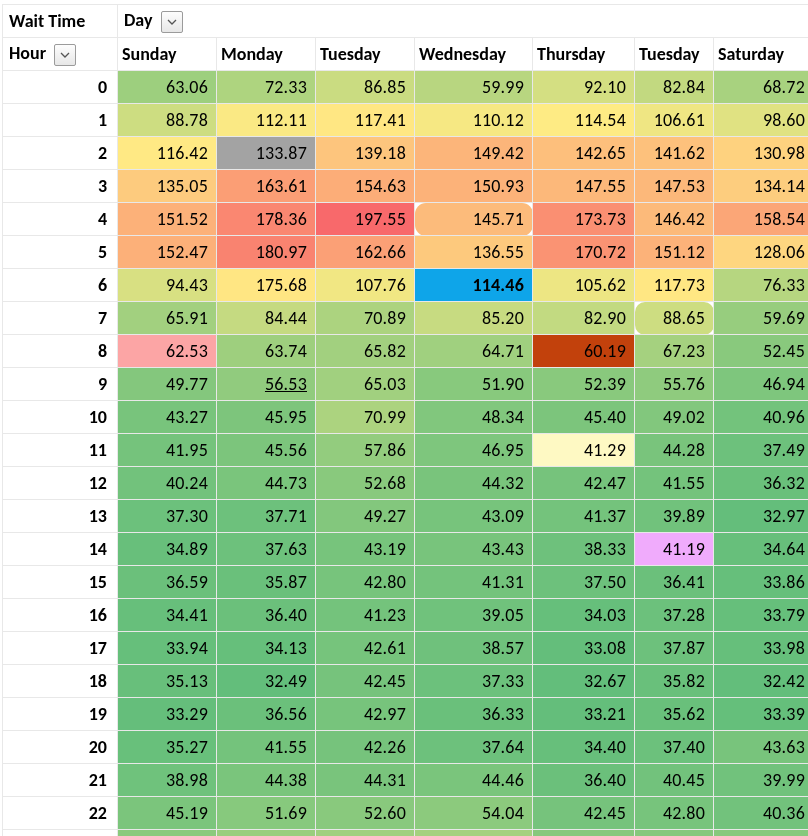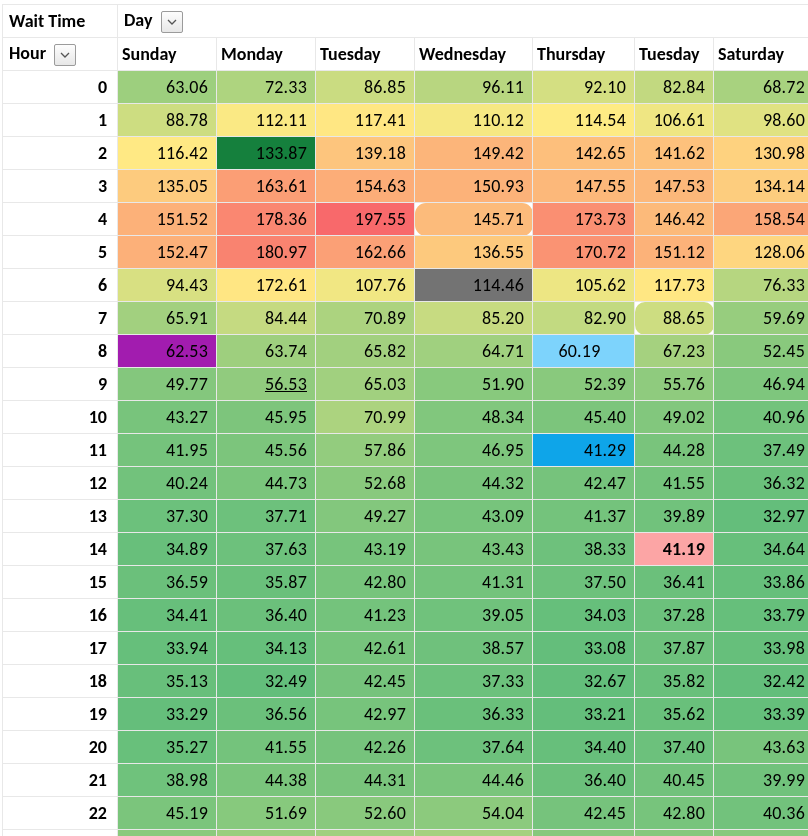--- a/index.html
+++ b/index.html
@@ -115,39 +115,39 @@
       <th class="hdr center"><span>Tuesday</span></th>
       <th class="hdr center"><span>Saturday</span></th>
     </tr>
   </thead>
   <tbody id="heatmap-body">
   <tr>
           <td class="row-label">0</td>
           <td class="val" style="background: rgb(157, 207, 126);">63.06</td>
           <td class="val" style="background: rgb(174, 212, 127);">72.33</td>
           <td class="val" style="background: rgb(202, 220, 129);">86.85</td>
-          <td class="val" style="background: rgb(184, 214, 128);">96.11</td>
+          <td class="val" style="background: rgb(184, 214, 128);">59.99</td>
           <td class="val" style="background: rgb(212, 223, 130);">92.10</td>
           <td class="val" style="background: rgb(194, 217, 128);">82.84</td>
           <td class="val" style="background: rgb(168, 210, 127);">68.72</td>
         </tr>
         <tr>
           <td class="row-label">1</td>
           <td class="val" style="background: rgb(205, 221, 129);">88.78</td>
           <td class="val" style="background: rgb(250, 233, 132);">112.11</td>
           <td class="val" style="background: rgb(255, 231, 131);">117.41</td>
           <td class="val" style="background: rgb(246, 232, 131);">110.12</td>
           <td class="val" style="background: rgb(254, 235, 132);">114.54</td>
           <td class="val" style="background: rgb(239, 230, 131);">106.61</td>
           <td class="val" style="background: rgb(224, 226, 130);">98.60</td>
         </tr>
         <tr>
           <td class="row-label">2</td>
           <td class="val" style="background: rgb(255, 233, 132);">116.42</td>
-          <td class="val" style="background: #15803d; padding-left: 33px;">133.87</td>
+          <td class="val" style="background: #a3a3a3; padding-left: 33px;">133.87</td>
           <td class="val" style="background: rgb(253, 197, 125);">139.18</td>
           <td class="val" style="background: rgb(252, 181, 122);">149.42</td>
           <td class="val" style="background: rgb(253, 191, 124);">142.65</td>
           <td class="val" style="background: rgb(253, 193, 124);">141.62</td>
           <td class="val" style="background: rgb(254, 210, 127);">130.98</td>
         </tr>
         <tr>
           <td class="row-label">3</td>
           <td class="val" style="background: rgb(253, 203, 126);">135.05</td>
           <td class="val" style="background: rgb(251, 158, 117);">163.61</td>
@@ -173,44 +173,44 @@
           <td class="val" style="background: rgb(249, 131, 112);">180.97</td>
           <td class="val" style="background: rgb(251, 160, 118);">162.66</td>
           <td class="val" style="background: rgb(253, 201, 125);">136.55</td>
           <td class="val" style="background: rgb(250, 147, 115);">170.72</td>
           <td class="val" style="background: rgb(252, 178, 121);">151.12</td>
           <td class="val" style="background: rgb(254, 214, 128);">128.06</td>
         </tr>
         <tr>
           <td class="row-label">6</td>
           <td class="val" style="background: rgb(216, 224, 130);">94.43</td>
-          <td class="val" style="background: rgb(255, 230, 131);">172.61</td>
+          <td class="val" style="background: rgb(255, 230, 131);">175.68</td>
           <td class="val" style="background: rgb(241, 231, 131);">107.76</td>
-          <td class="val" style="background: #737373;">114.46</td>
+          <td class="val" style="background: #0ea5e9; font-weight: bold;">114.46</td>
           <td class="val" style="background: rgb(237, 230, 131);">105.62</td>
           <td class="val" style="background: rgb(255, 231, 131);">117.73</td>
           <td class="val" style="background: rgb(182, 214, 128);">76.33</td>
         </tr>
         <tr>
           <td class="row-label">7</td>
           <td class="val" style="background: rgb(162, 208, 127);">65.91</td>
           <td class="val" style="background: rgb(197, 218, 129);">84.44</td>
           <td class="val" style="background: rgb(172, 211, 127);">70.89</td>
           <td class="val" style="background: rgb(199, 219, 129);">85.20</td>
           <td class="val" style="background: rgb(194, 218, 129);">82.90</td>
           <td class="val" style="background: rgb(205, 221, 129); border-radius: 10px;">88.65</td>
           <td class="val" style="background: rgb(151, 205, 126);">59.69</td>
         </tr>
         <tr>
           <td class="row-label">8</td>
-          <td class="val" style="background: #a21caf;">62.53</td>
+          <td class="val" style="background: #fca5a5;">62.53</td>
           <td class="val" style="background: rgb(158, 207, 126);">63.74</td>
           <td class="val" style="background: rgb(162, 208, 127);">65.82</td>
           <td class="val" style="background: rgb(160, 208, 127);">64.71</td>
-          <td class="val" style="background: #7dd3fc; text-align: center;">60.19</td>
+          <td class="val" style="background: #c2410c;">60.19</td>
           <td class="val" style="background: rgb(165, 209, 127);">67.23</td>
           <td class="val" style="background: rgb(137, 201, 125);">52.45</td>
         </tr>
         <tr>
           <td class="row-label">9</td>
           <td class="val" style="background: rgb(132, 199, 125);">49.77</td>
           <td class="val" style="background: rgb(145, 203, 126); text-decoration: underline;">56.53</td>
           <td class="val" style="background: rgb(161, 208, 127);">65.03</td>
           <td class="val" style="background: rgb(136, 201, 125);">51.90</td>
           <td class="val" style="background: rgb(137, 201, 125);">52.39</td>
@@ -226,21 +226,21 @@
           <td class="val" style="background: rgb(124, 197, 124);">45.40</td>
           <td class="val" style="background: rgb(130, 199, 125);">49.02</td>
           <td class="val" style="background: rgb(115, 195, 124);">40.96</td>
         </tr>
         <tr>
           <td class="row-label">11</td>
           <td class="val" style="background: rgb(117, 195, 124);">41.95</td>
           <td class="val" style="background: rgb(124, 197, 124);">45.56</td>
           <td class="val" style="background: rgb(147, 204, 126);">57.86</td>
           <td class="val" style="background: rgb(126, 198, 125);">46.95</td>
-          <td class="val" style="background: #0ea5e9; padding-left: 14px;">41.29</td>
+          <td class="val" style="background: #fef9c3; padding-left: 14px;">41.29</td>
           <td class="val" style="background: rgb(121, 196, 124);">44.28</td>
           <td class="val" style="background: rgb(109, 193, 124);">37.49</td>
         </tr>
         <tr>
           <td class="row-label">12</td>
           <td class="val" style="background: rgb(114, 194, 124);">40.24</td>
           <td class="val" style="background: rgb(122, 197, 124);">44.73</td>
           <td class="val" style="background: rgb(137, 201, 125);">52.68</td>
           <td class="val" style="background: rgb(121, 196, 124);">44.32</td>
           <td class="val" style="background: rgb(118, 195, 124);">42.47</td>
@@ -257,21 +257,21 @@
           <td class="val" style="background: rgb(113, 194, 124);">39.89</td>
           <td class="val" style="background: rgb(100, 190, 123);">32.97</td>
         </tr>
         <tr>
           <td class="row-label">14</td>
           <td class="val" style="background: rgb(104, 191, 123);">34.89</td>
           <td class="val" style="background: rgb(109, 193, 124);">37.63</td>
           <td class="val" style="background: rgb(119, 196, 124);">43.19</td>
           <td class="val" style="background: rgb(120, 196, 124);">43.43</td>
           <td class="val" style="background: rgb(110, 193, 124);">38.33</td>
-          <td class="val" style="background: #fca5a5; font-weight: bold;">41.19</td>
+          <td class="val" style="background: #f0abfc;">41.19</td>
           <td class="val" style="background: rgb(103, 191, 123);">34.64</td>
         </tr>
         <tr>
           <td class="row-label">15</td>
           <td class="val" style="background: rgb(107, 192, 123);">36.59</td>
           <td class="val" style="background: rgb(106, 192, 123);">35.87</td>
           <td class="val" style="background: rgb(119, 196, 124);">42.80</td>
           <td class="val" style="background: rgb(116, 195, 124);">41.31</td>
           <td class="val" style="background: rgb(109, 193, 124);">37.50</td>
           <td class="val" style="background: rgb(107, 192, 123);">36.41</td>

